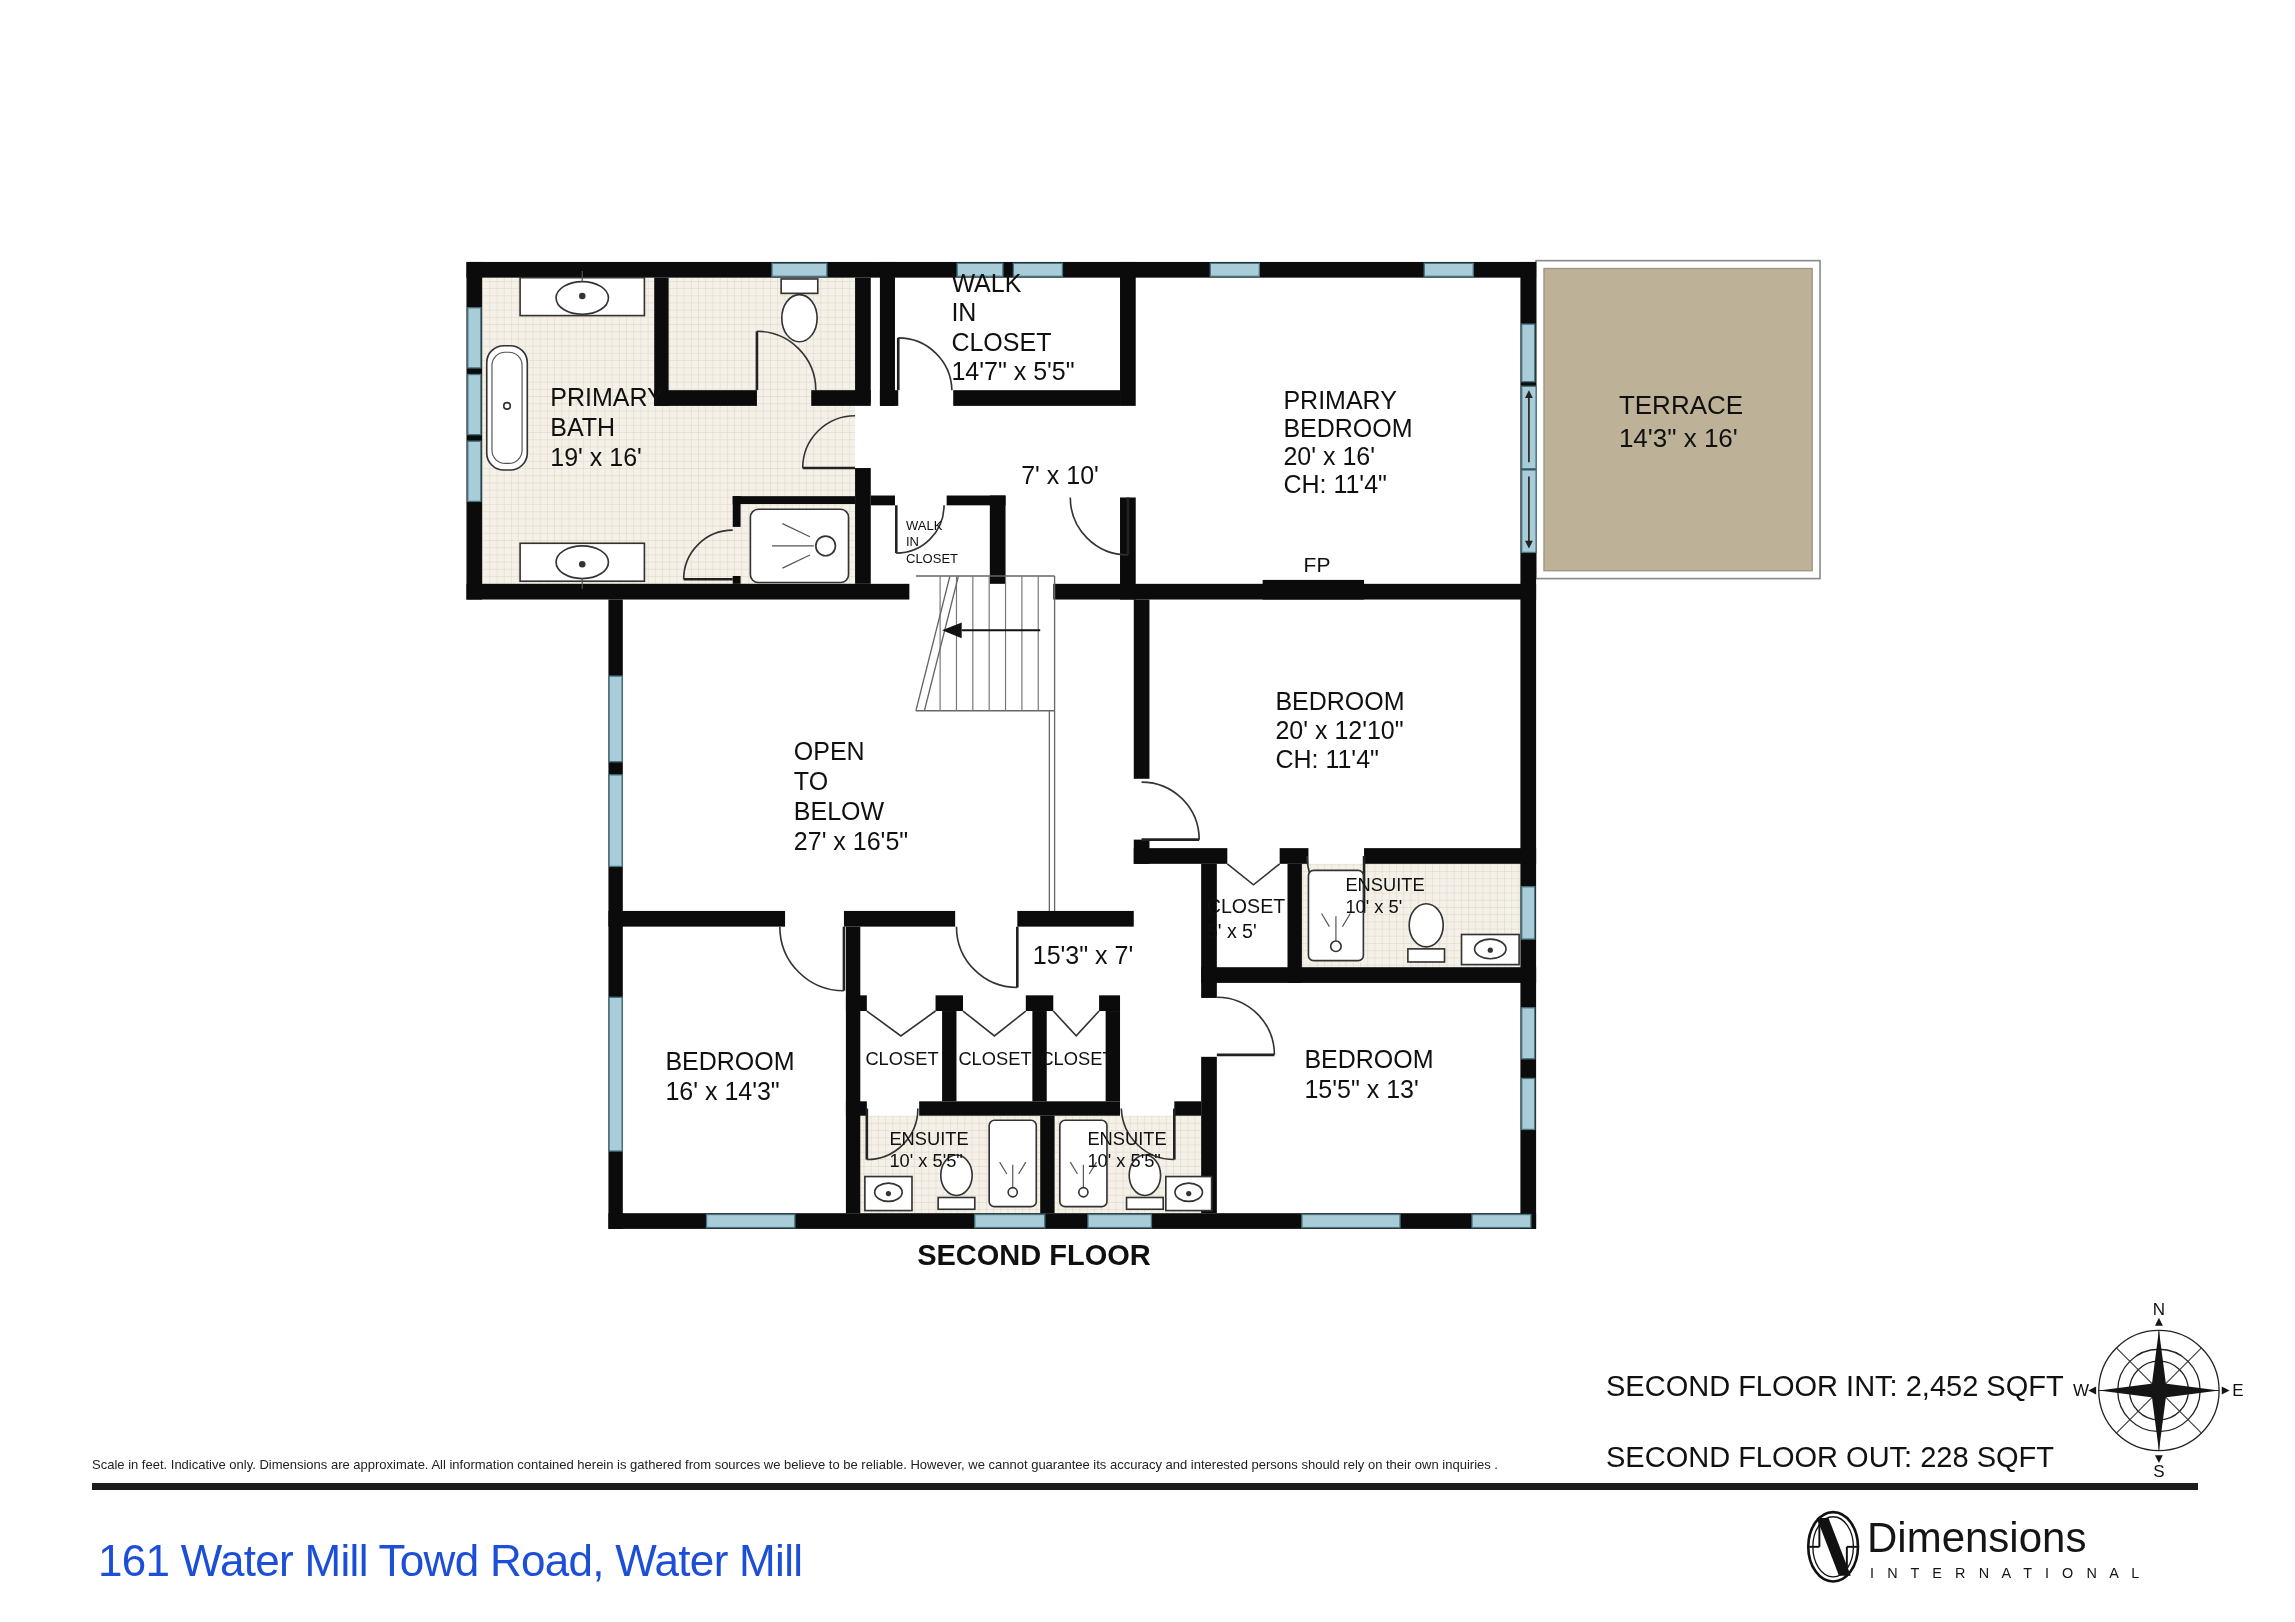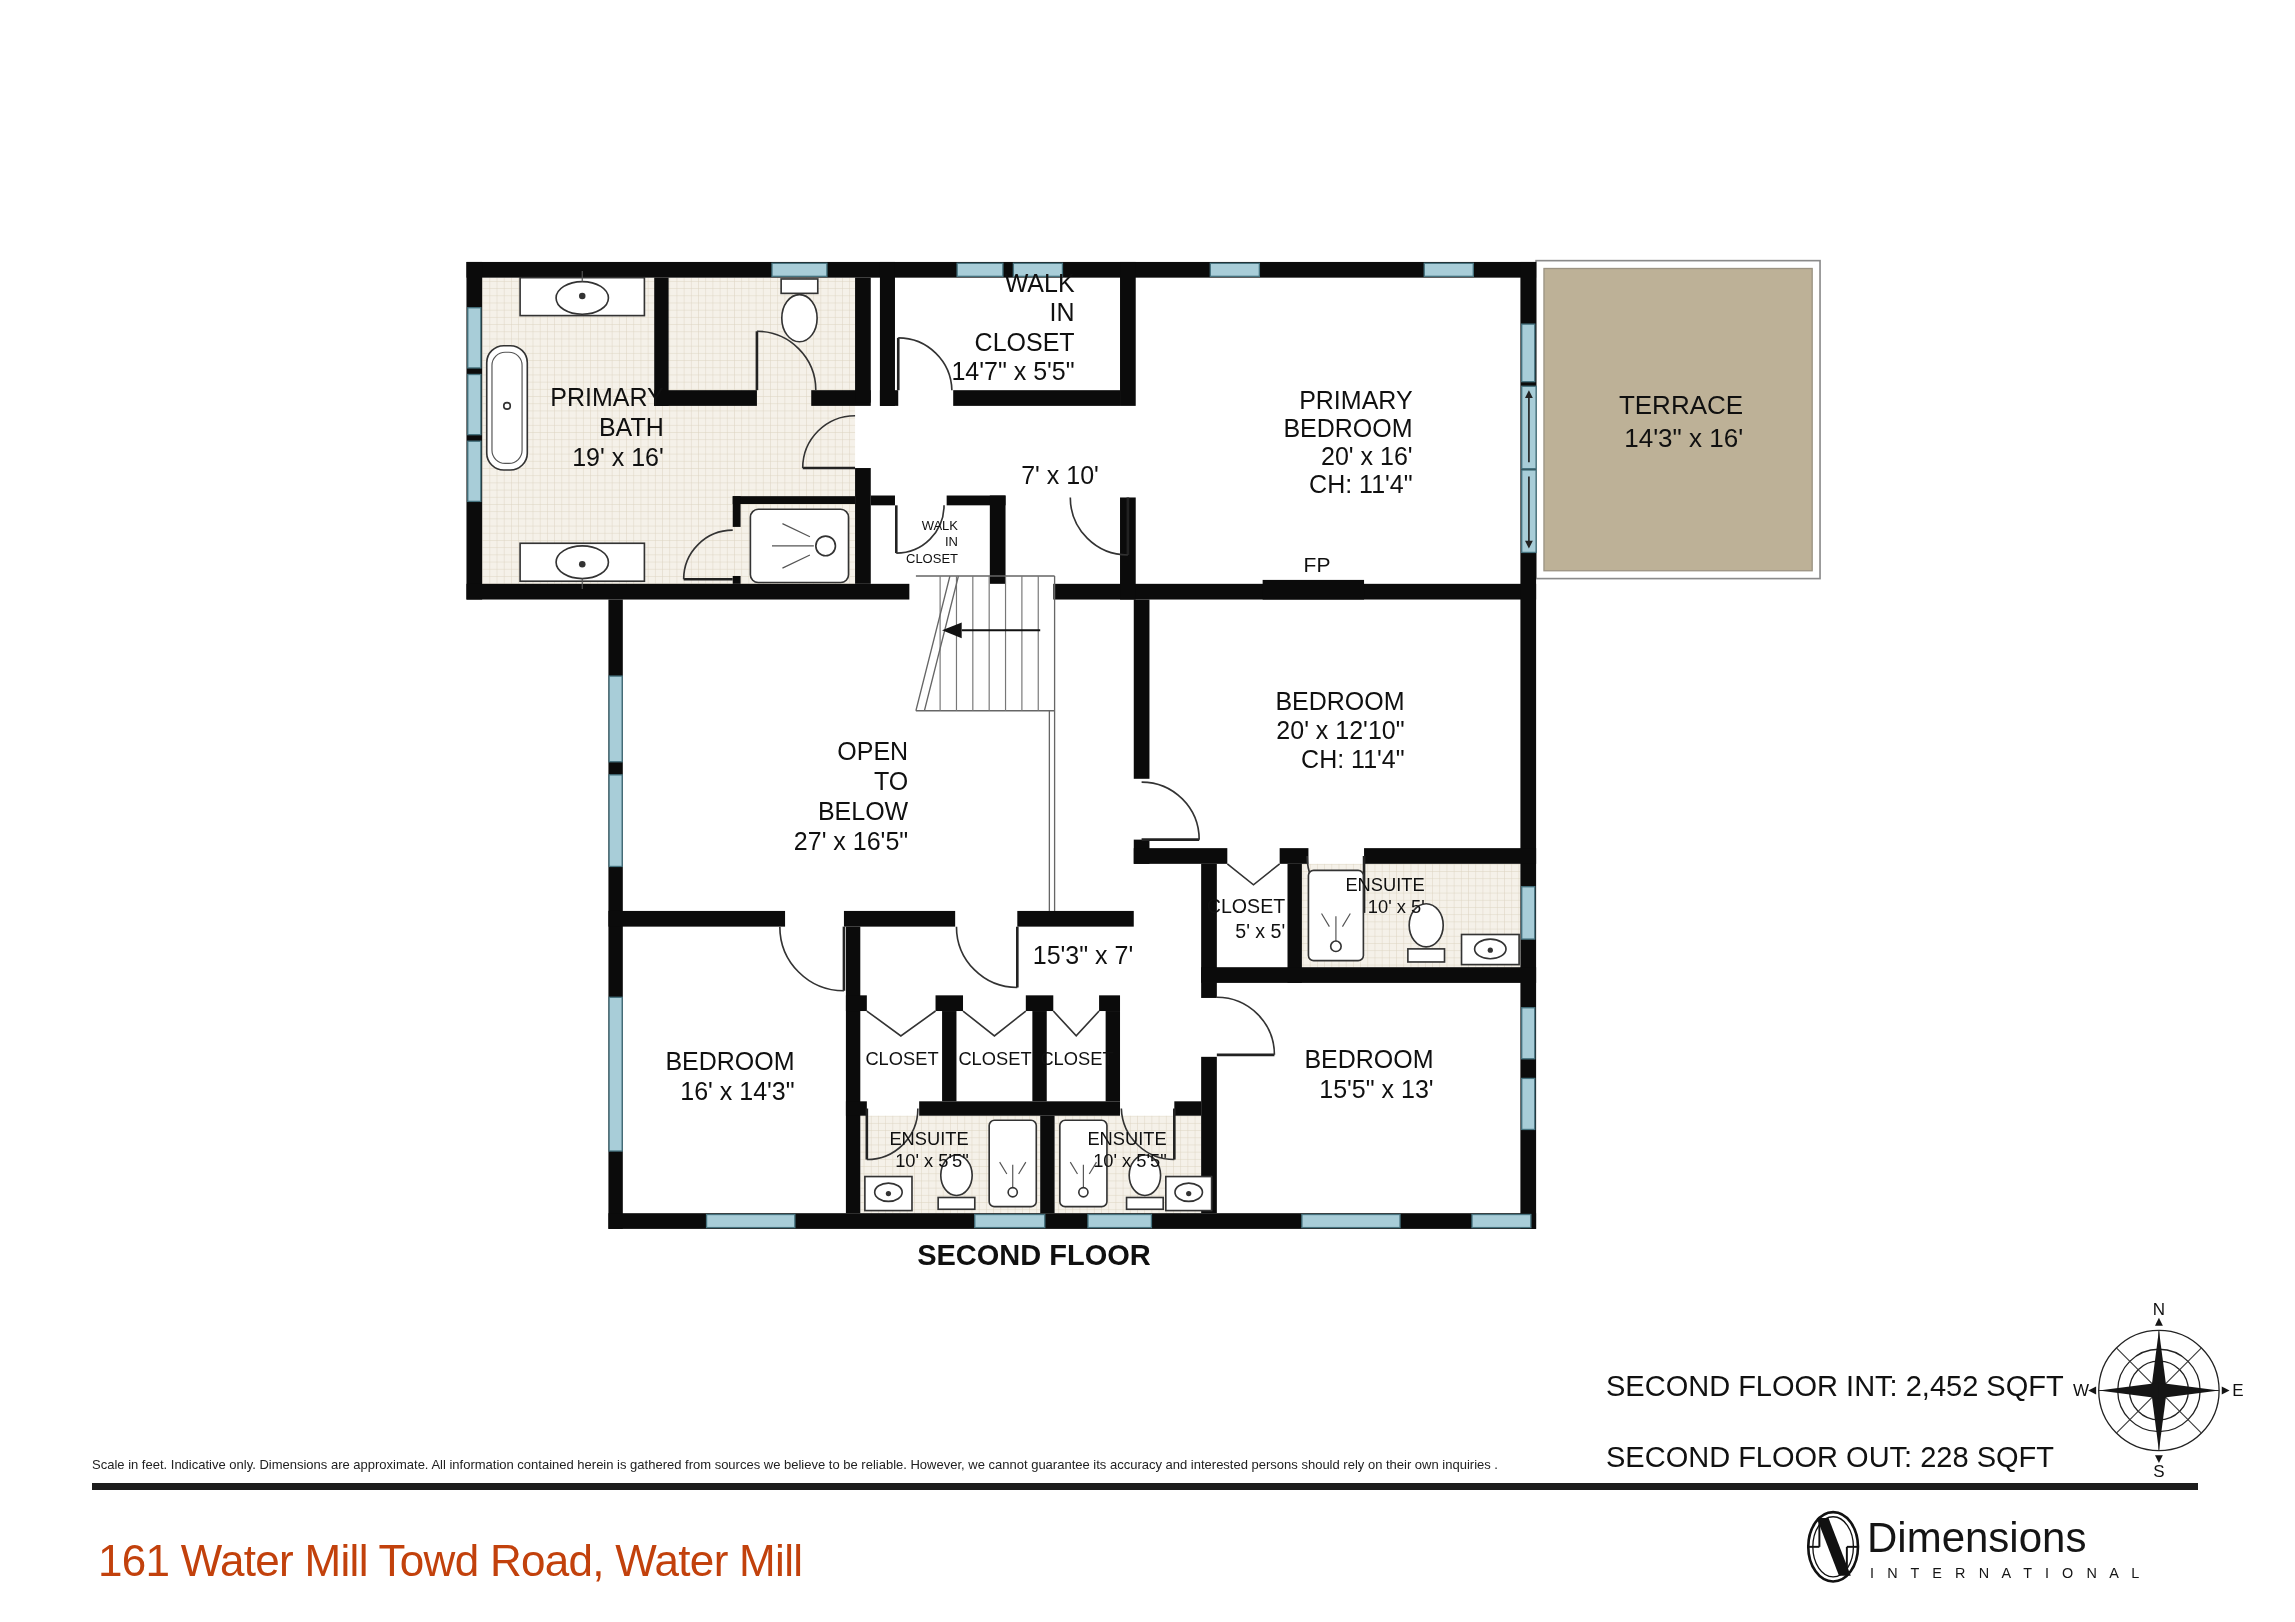--- a/index.html
+++ b/index.html
@@ -13,21 +13,21 @@
   .fixture{fill:#fff;stroke:#333;stroke-width:2.5;}
   .fixline{stroke:#555;stroke-width:1.8;fill:none;}
   .door{stroke:#333;stroke-width:2.5;fill:none;}
   .leaf{stroke:#222;stroke-width:4;fill:none;}
   .thin{stroke:#666;stroke-width:2;fill:none;}
   .tread{stroke:#777;stroke-width:1.8;}
   .compassline{stroke:#333;stroke-width:1.6;}
   .compassring{fill:none;stroke:#222;stroke-width:2;}
   .star{fill:#151515;}
   .logoline{stroke:#111;fill:none;}
-  .rl{position:absolute;transform:translate(-50%,-50%);text-align:right;white-space:nowrap;color:#101010;}
+  .rl{position:absolute;transform:translate(-50%,-50%);text-align:left;white-space:nowrap;color:#101010;}
   .footer-text{position:absolute;white-space:nowrap;color:#111;}
 </style>
 </head>
 <body>
 
 <div class="page" style="--wall: #0b0b0b; --window: #a8cdd8; --window-border: #46737f; --terrace: #bdb197;">
 
   <svg width="2295" height="1623" viewBox="0 0 3508 2480">
     <defs>
       <pattern id="tilePat" width="11" height="11" patternUnits="userSpaceOnUse">
@@ -370,19 +370,19 @@
 
   <div class="rl" style="left:1034px;top:1255px;font-size:29px;font-weight:700;">SECOND FLOOR</div>
 
   <div class="footer-text" style="left:1606px;top:1386px;transform:translateY(-50%);font-size:29px;">SECOND FLOOR INT: 2,452 SQFT</div>
   <div class="footer-text" style="left:1606px;top:1421px;transform:translateY(-50%);font-size:29px;margin-top:36px;">SECOND FLOOR OUT: 228 SQFT</div>
 
   <div class="footer-text" style="left:92px;top:1464px;transform:translateY(-50%);font-size:13px;color:#222;text-align:right;">Scale in feet. Indicative only. Dimensions are approximate. All information contained herein is gathered from sources we believe to be reliable. However, we cannot guarantee its accuracy and interested persons should rely on their own inquiries .</div>
 
   <div style="position:absolute;left:92px;top:1483px;width:2106px;height:7.2px;background:#1c1c1c;"></div>
 
-  <div class="footer-text" style="left:98px;top:1561px;transform:translateY(-50%);font-size:44px;letter-spacing:-0.7px;color:#c2410c;">161 Water Mill Towd Road, Water Mill</div>
+  <div class="footer-text" style="left:98px;top:1561px;transform:translateY(-50%);font-size:44px;letter-spacing:-0.7px;color:#1d4ed8;">161 Water Mill Towd Road, Water Mill</div>
 
   <div class="footer-text" style="left:1867px;top:1538px;transform:translateY(-50%);font-size:42px;color:#151515;">Dimensions</div>
   <div class="footer-text" style="left:1870px;top:1573px;transform:translateY(-50%);font-size:14.4px;letter-spacing:4.6px;color:#151515;">I N T E R N A T I O N A L</div>
 
 </div>
 
 
 </body></html>

